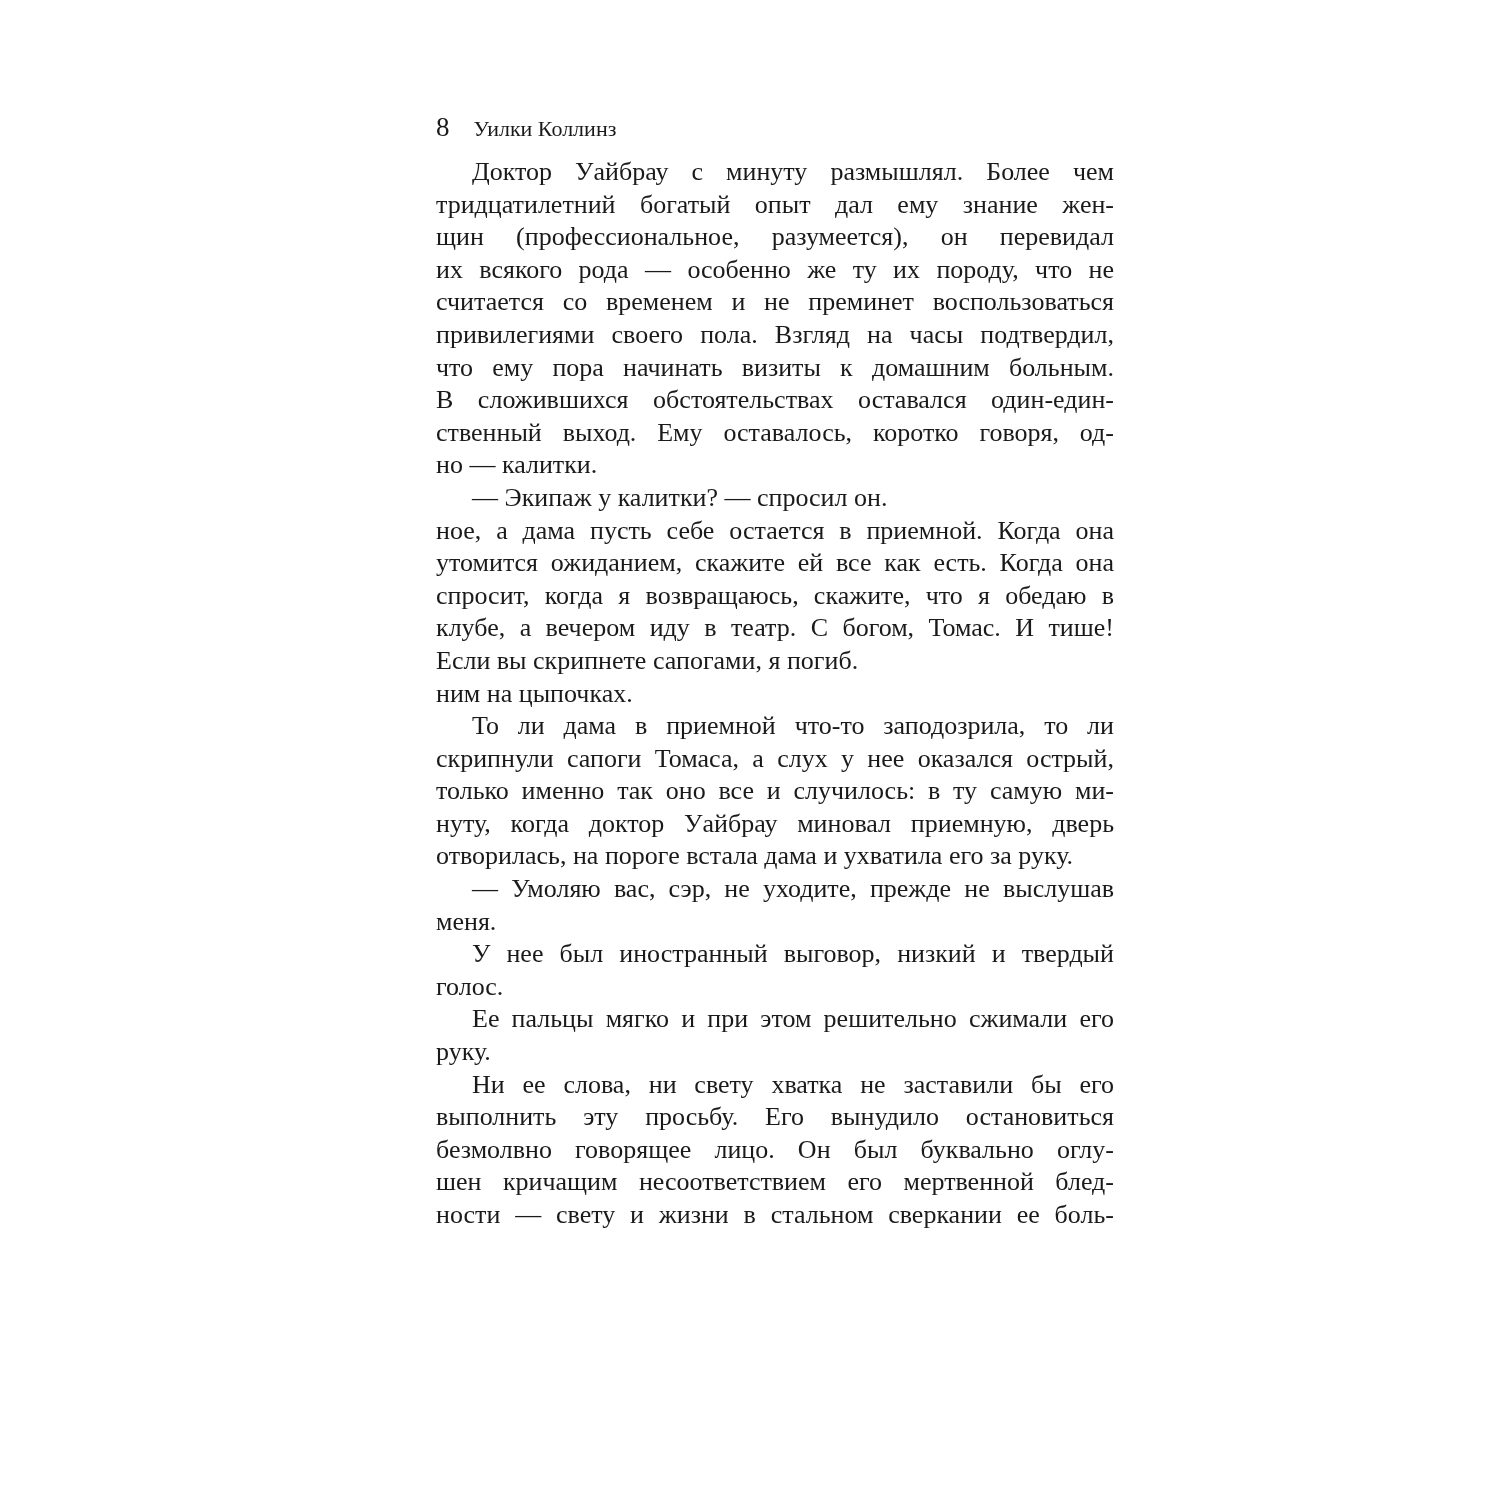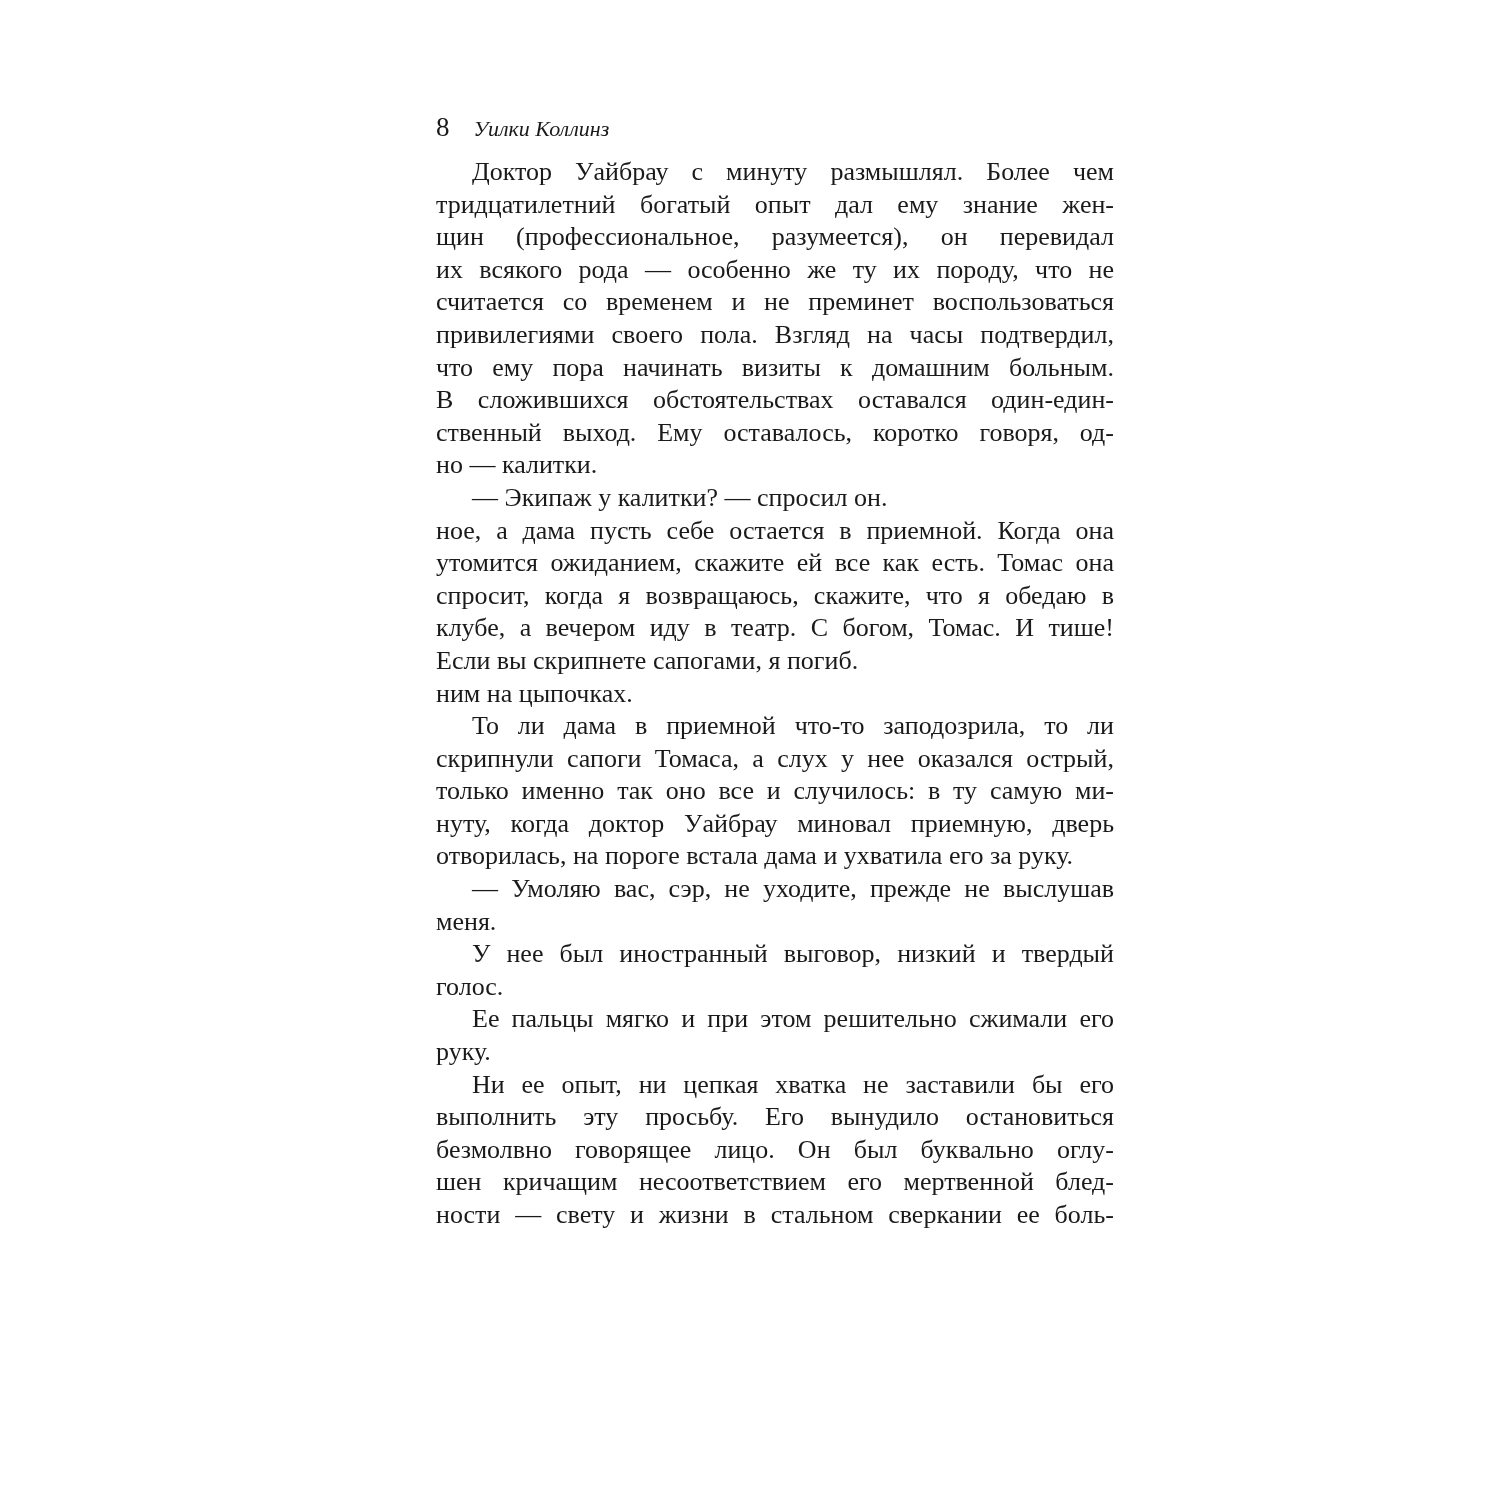--- a/index.html
+++ b/index.html
@@ -26,21 +26,20 @@
       align-items: baseline;
       height: 34px;
       margin-bottom: 10px;
     }
     .page-number {
       font-size: 27px;
       margin-right: 24px;
     }
     .author {
       font-size: 22px;
-      font-style: italic;
     }
     .text {
       font-size: 26px;
       line-height: 32.6px;
     }
     .line {
       display: block;
       white-space: nowrap;
       text-align: justify;
       text-align-last: justify;
@@ -67,35 +66,35 @@
       <span class="line">щин (профессиональное, разумеется), он перевидал</span>
       <span class="line">их всякого рода — особенно же ту их породу, что не</span>
       <span class="line">считается со временем и не преминет воспользоваться</span>
       <span class="line">привилегиями своего пола. Взгляд на часы подтвердил,</span>
       <span class="line">что ему пора начинать визиты к домашним больным.</span>
       <span class="line">В сложившихся обстоятельствах оставался один-един-</span>
       <span class="line">ственный выход. Ему оставалось, коротко говоря, од-</span>
       <span class="line last">но — калитки.</span>
       <span class="line indent last">— Экипаж у калитки? — спросил он.</span>
       <span class="line">ное, а дама пусть себе остается в приемной. Когда она</span>
-      <span class="line">утомится ожиданием, скажите ей все как есть. Томас она</span>
+      <span class="line">утомится ожиданием, скажите ей все как есть. Когда она</span>
       <span class="line">спросит, когда я возвращаюсь, скажите, что я обедаю в</span>
       <span class="line">клубе, а вечером иду в театр. С богом, Томас. И тише!</span>
       <span class="line last">Если вы скрипнете сапогами, я погиб.</span>
       <span class="line last">ним на цыпочках.</span>
       <span class="line indent">То ли дама в приемной что-то заподозрила, то ли</span>
       <span class="line">скрипнули сапоги Томаса, а слух у нее оказался острый,</span>
       <span class="line">только именно так оно все и случилось: в ту самую ми-</span>
       <span class="line">нуту, когда доктор Уайбрау миновал приемную, дверь</span>
       <span class="line last">отворилась, на пороге встала дама и ухватила его за руку.</span>
       <span class="line indent">— Умоляю вас, сэр, не уходите, прежде не выслушав</span>
       <span class="line last">меня.</span>
       <span class="line indent">У нее был иностранный выговор, низкий и твердый</span>
       <span class="line last">голос.</span>
       <span class="line indent">Ее пальцы мягко и при этом решительно сжимали его</span>
       <span class="line last">руку.</span>
-      <span class="line indent">Ни ее опыт, ни цепкая хватка не заставили бы его</span>
+      <span class="line indent">Ни ее слова, ни свету хватка не заставили бы его</span>
       <span class="line">выполнить эту просьбу. Его вынудило остановиться</span>
       <span class="line">безмолвно говорящее лицо. Он был буквально оглу-</span>
       <span class="line">шен кричащим несоответствием его мертвенной блед-</span>
       <span class="line">ности — свету и жизни в стальном сверкании ее боль-</span>
     </div>
 </div>
 
 </body></html>

